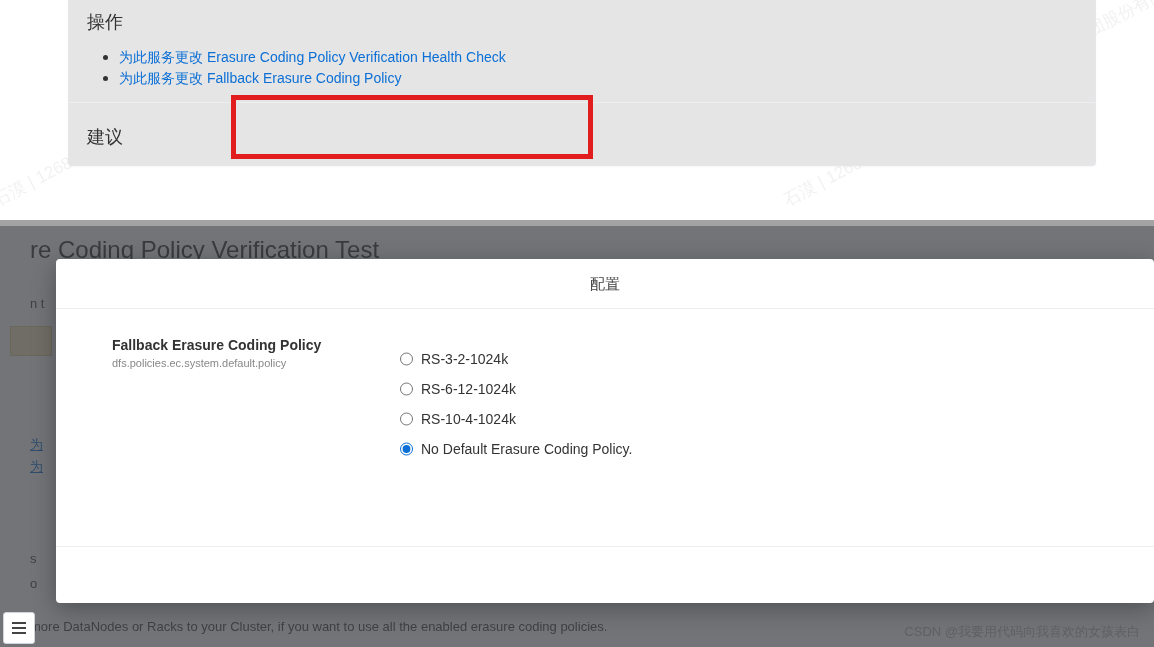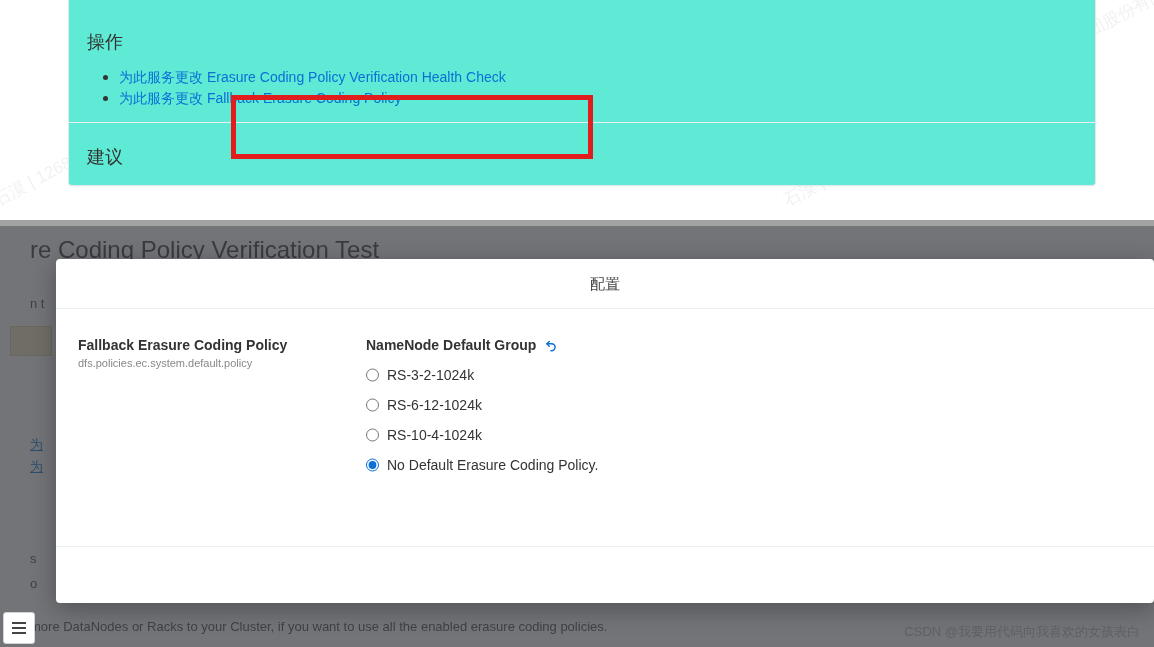--- a/index.html
+++ b/index.html
@@ -10,26 +10,26 @@
     color: #333;
     overflow: hidden;
     position: relative;
   }
 
   
   .top-card {
     position: absolute;
     left: 68px; top: 0;
     width: 990px;
-    background: #5eead4;
+    background: #e5e5e5;
     border: 1px solid #e5e7eb;
     border-top: none;
     border-radius: 0 0 4px 4px;
     box-shadow: 0 1px 2px rgba(0,0,0,0.04);
-    padding: 30px 18px 12px 18px;
+    padding: 10px 18px 12px 18px;
   }
   .top-card h3 {
     margin: 0 0 14px 0;
     font-size: 18px;
     font-weight: 500;
     color: #333;
   }
   .top-card h3.suggest { margin-top: 22px; margin-bottom: 4px; }
   .top-card hr {
     border: none;
@@ -112,21 +112,21 @@
     padding: 16px 22px 14px 22px;
     border-bottom: 1px solid #eceef1;
     font-size: 15px;
     color: #444;
     text-align: center;
   }
   .modal-body {
     display: flex;
     padding: 28px 22px 0 22px;
   }
-  .setting-name { width: 288px; }
+  .setting-name { width: 288px; margin-left: 34px; }
   .setting-name .title {
     font-size: 14px; font-weight: 600; color: #333;
   }
   .setting-name .subtitle {
     font-size: 11px; color: #888; margin-top: 4px;
   }
   .setting-value { flex: 1; font-size: 14px; color: #333; }
   .group-row { display: flex; align-items: center; margin-bottom: 8px; }
   .group-row b { font-weight: 600; font-size: 14px; margin-right: 8px; }
   .undo-icon {
@@ -222,29 +222,20 @@
   <div class="modal">
     <div class="modal-header">配置</div>
 
     <div class="modal-body">
       <div class="setting-name">
         <div class="title">Fallback Erasure Coding Policy</div>
         <div class="subtitle">dfs.policies.ec.system.default.policy</div>
       </div>
 
       <div class="setting-value">
-        <div class="group-row">
-          <b>NameNode Default Group</b>
-          <span class="undo-icon">
-            <svg viewBox="0 0 24 24" width="14" height="14" fill="none" stroke="#0b6fd6" stroke-width="2.5" stroke-linecap="round" stroke-linejoin="round">
-              <path d="M9 14l-4-4 4-4"></path>
-              <path d="M5 10h8a6 6 0 0 1 0 12h-1"></path>
-            </svg>
-          </span>
-        </div>
 
         <label class="radio-row">
           <input type="radio" name="ecpolicy" style="">
           <span>RS-3-2-1024k</span>
         </label>
         <label class="radio-row">
           <input type="radio" name="ecpolicy" style="">
           <span>RS-6-12-1024k</span>
         </label>
         <label class="radio-row">

